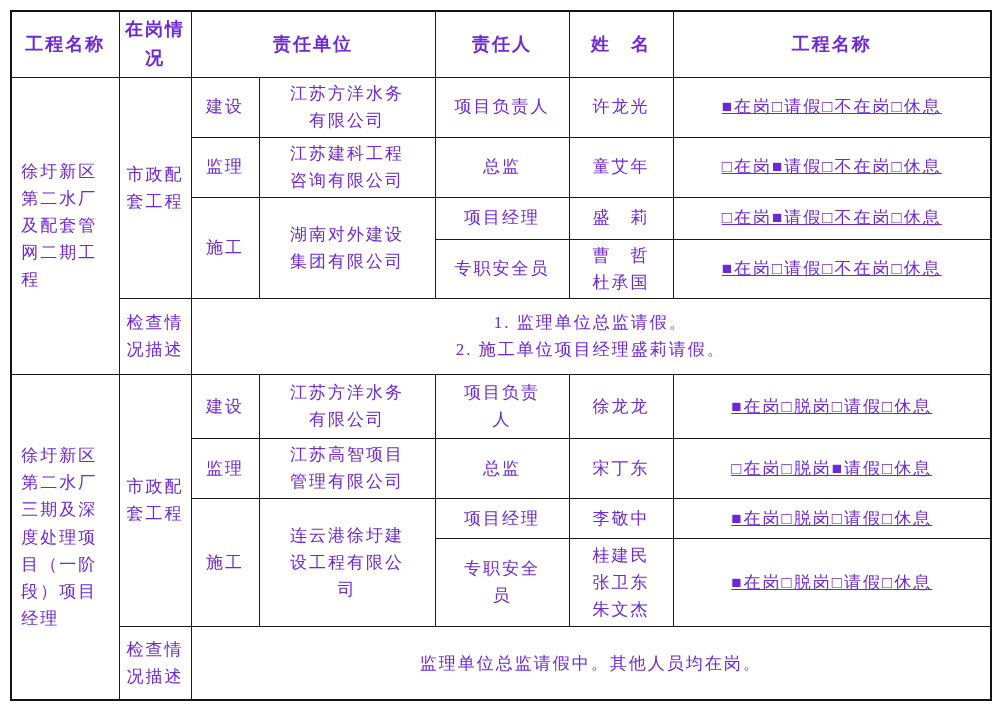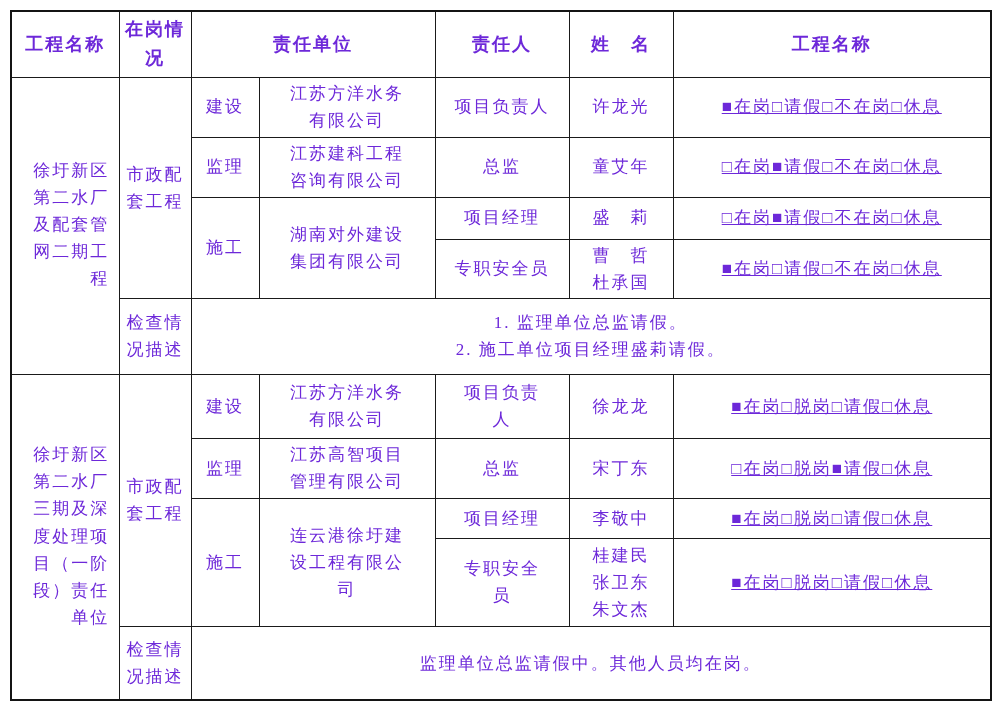--- a/index.html
+++ b/index.html
@@ -33,21 +33,21 @@
     overflow: hidden;
   }
   .doc-table th {
     font-size: 18px;
     font-weight: bold;
     letter-spacing: 2px;
   }
   
   .ptype, .insp-label { padding: 2px 13px; }
   
-  .proj-inner { width: 88px; margin: 16px auto; text-align: right; font-family: Liberation Mono, monospace; }
+  .proj-inner { width: 88px; margin: 16px auto; text-align: left; }
   
   .company-inner { width: 126px; margin: 0 auto; }
   
   .role-narrow-inner { width: 88px; margin: 0 auto; }
   .preline { white-space: pre-line; }
   .insp-text {
     text-align: left;
     padding-left: 16px;
     line-height: 1.95;
   }
@@ -116,21 +116,21 @@
         <td class="status-cell">■在岗□请假□不在岗□休息</td>
       </tr>
       <tr style="height:76px">
         <td class="insp-label">检查情况描述</td>
         <td colspan="5" class="insp-text preline">1. 监理单位总监请假。
 2. 施工单位项目经理盛莉请假。</td>
       </tr>
 
       <tr style="height:64px">
         <td rowspan="5">
-          <div class="proj-inner">徐圩新区第二水厂三期及深度处理项目（一阶段）责任单位</div>
+          <div class="proj-inner">徐圩新区第二水厂三期及深度处理项目（一阶段）项目经理</div>
         </td>
         <td rowspan="4" class="ptype">市政配套工程</td>
         <td>建设</td>
         <td>
           <div class="company-inner">江苏方洋水务有限公司</div>
         </td>
         <td>
           <div class="role-narrow-inner">项目负责人</div>
         </td>
         <td class="preline">徐龙龙</td>

